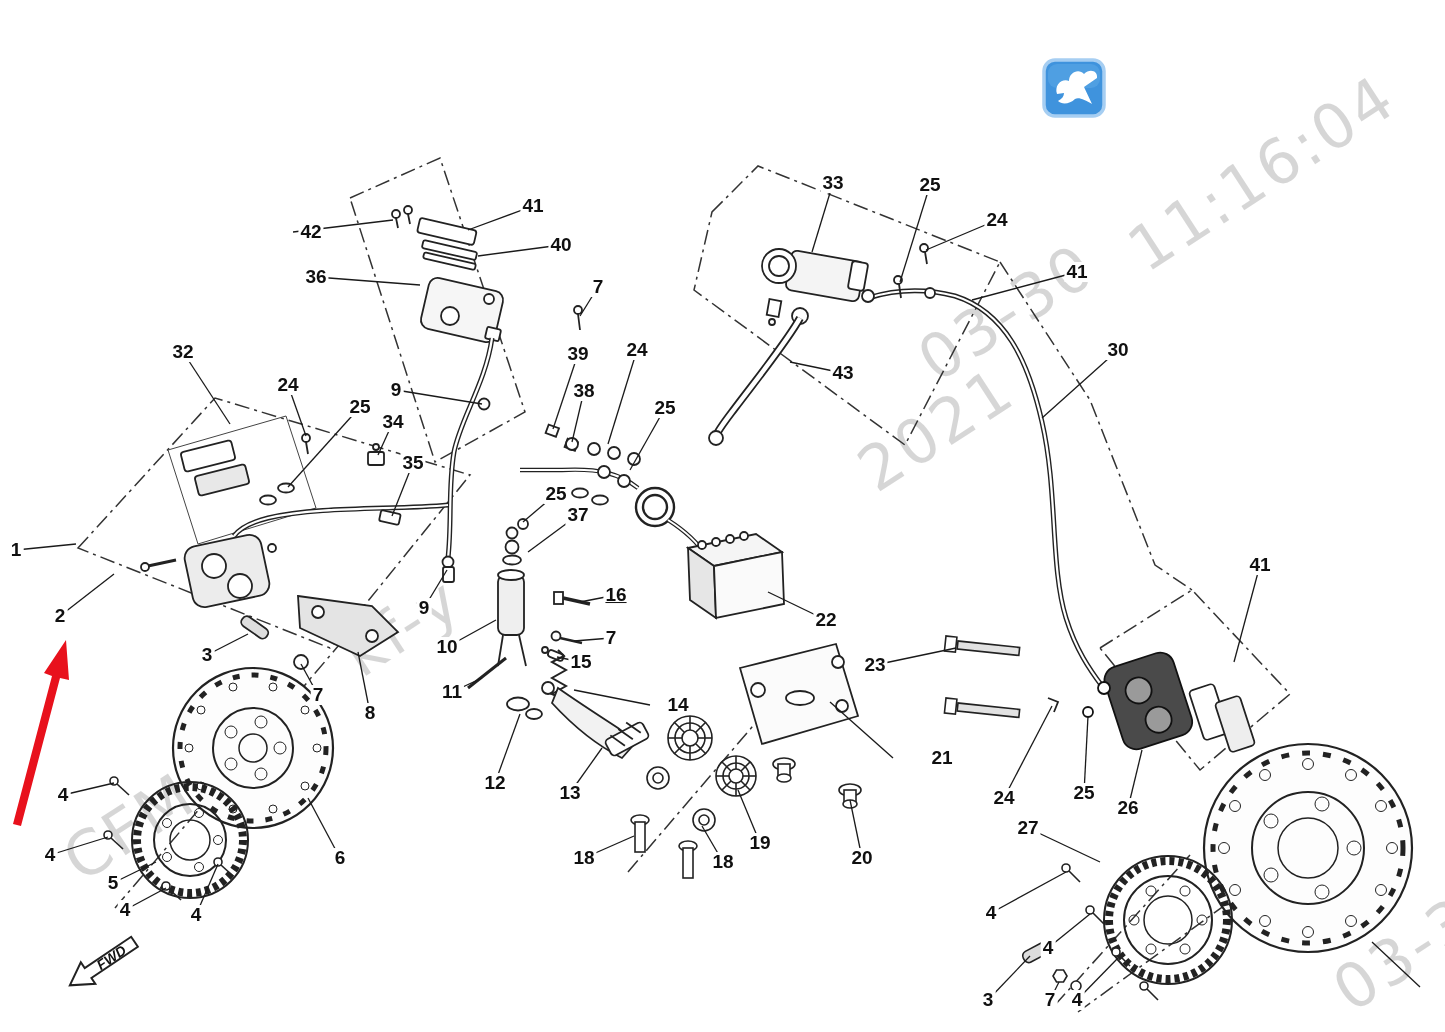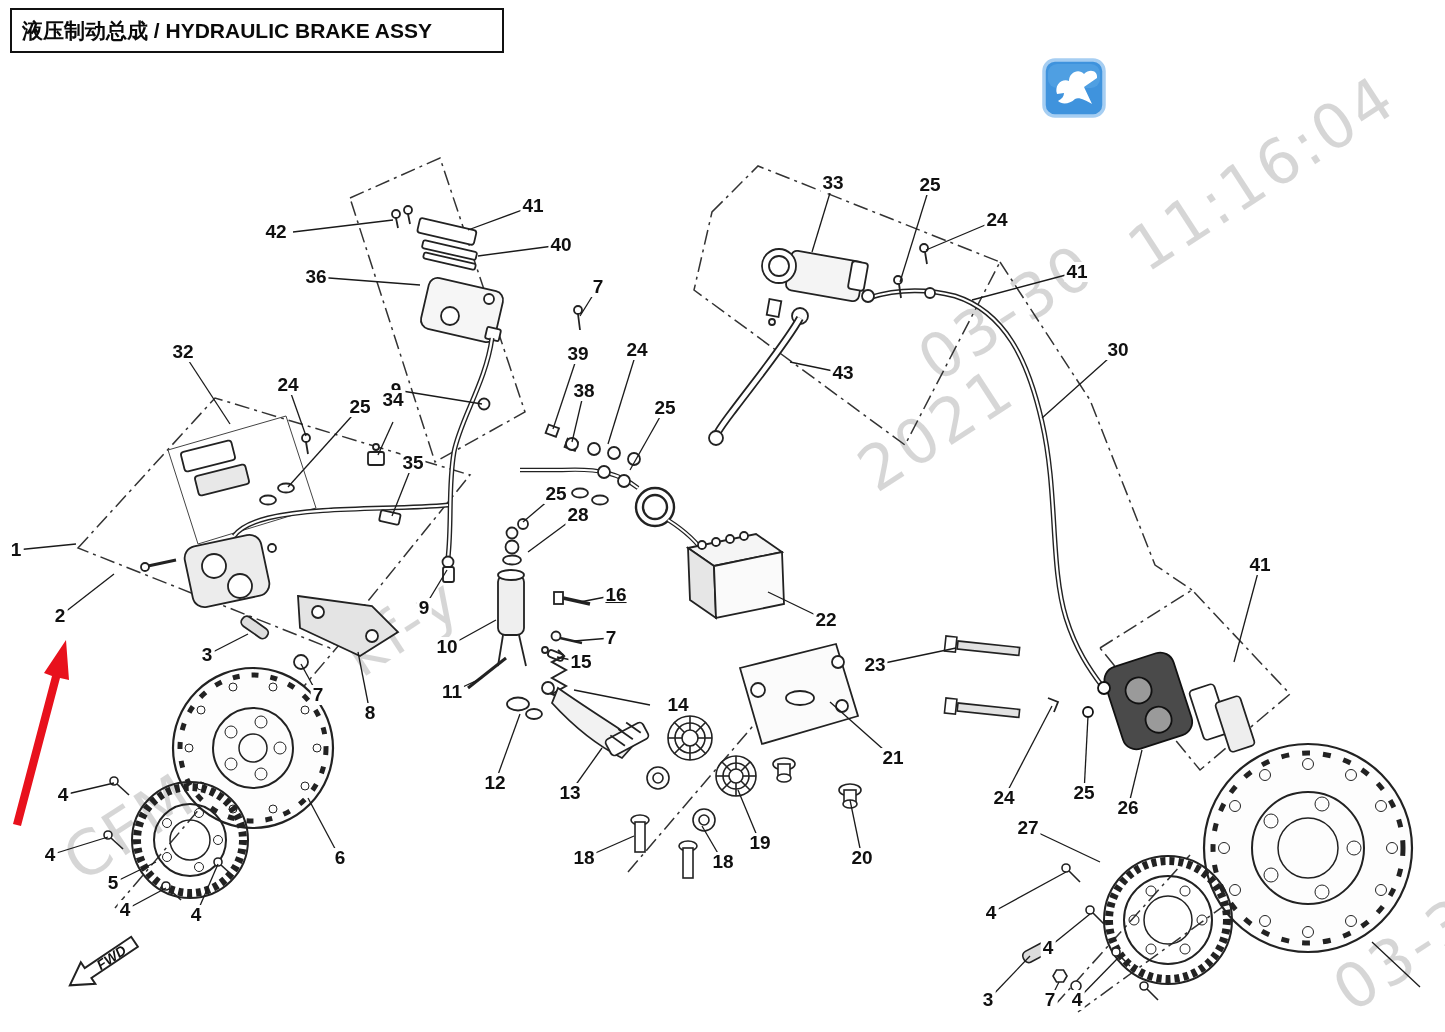--- a/index.html
+++ b/index.html
@@ -420,56 +420,56 @@
       <line x1="1028" y1="828" x2="1100" y2="862"></line>
       <line x1="991" y1="913" x2="1066" y2="872"></line>
       <line x1="1048" y1="948" x2="1090" y2="914"></line>
       <line x1="988" y1="1000" x2="1030" y2="956"></line>
       <line x1="1050" y1="1000" x2="1059" y2="982"></line>
       <line x1="1077" y1="1000" x2="1118" y2="958"></line>
       <line x1="1420" y1="987" x2="1372" y2="942"></line>
     </svg>
 
   <div id="labels">
-      <div class="plabel" style="left: 276px; top: 232px;">42</div>
+      <div class="plabel" style="left: 311px; top: 232px;">42</div>
       <div class="plabel" style="left: 533px; top: 206px;">41</div>
       <div class="plabel" style="left: 561px; top: 245px;">40</div>
       <div class="plabel" style="left: 316px; top: 277px;">36</div>
       <div class="plabel" style="left: 598px; top: 287px;">7</div>
       <div class="plabel" style="left: 183px; top: 352px;">32</div>
       <div class="plabel" style="left: 288px; top: 385px;">24</div>
       <div class="plabel" style="left: 396px; top: 390px;">9</div>
       <div class="plabel" style="left: 360px; top: 407px;">25</div>
-      <div class="plabel" style="left: 393px; top: 400px;">34</div>
+      <div class="plabel" style="left: 393px; top: 422px;">34</div>
       <div class="plabel" style="left: 413px; top: 463px;">35</div>
       <div class="plabel" style="left: 578px; top: 354px;">39</div>
       <div class="plabel" style="left: 584px; top: 391px;">38</div>
       <div class="plabel" style="left: 637px; top: 350px;">24</div>
       <div class="plabel" style="left: 665px; top: 408px;">25</div>
       <div class="plabel" style="left: 833px; top: 183px;">33</div>
       <div class="plabel" style="left: 930px; top: 185px;">25</div>
       <div class="plabel" style="left: 997px; top: 220px;">24</div>
       <div class="plabel" style="left: 1077px; top: 272px;">41</div>
       <div class="plabel" style="left: 1118px; top: 350px;">30</div>
       <div class="plabel" style="left: 843px; top: 373px;">43</div>
       <div class="plabel" style="left: 16px; top: 550px;">1</div>
       <div class="plabel" style="left: 60px; top: 616px;">2</div>
       <div class="plabel" style="left: 207px; top: 655px;">3</div>
       <div class="plabel" style="left: 556px; top: 494px;">25</div>
-      <div class="plabel" style="left: 578px; top: 515px;">28</div>
+      <div class="plabel" style="left: 578px; top: 515px;">37</div>
       <div class="plabel" style="left: 424px; top: 608px;">9</div>
       <div class="plabel" style="left: 616px; top: 595px; text-decoration: underline;">16</div>
       <div class="plabel" style="left: 611px; top: 638px;">7</div>
       <div class="plabel" style="left: 447px; top: 647px;">10</div>
       <div class="plabel" style="left: 581px; top: 662px;">15</div>
       <div class="plabel" style="left: 452px; top: 692px;">11</div>
       <div class="plabel" style="left: 650px; top: 705px; margin-left: 28px;">14</div>
       <div class="plabel" style="left: 826px; top: 620px;">22</div>
       <div class="plabel" style="left: 875px; top: 665px;">23</div>
-      <div class="plabel" style="left: 893px; top: 758px;">21</div>
+      <div class="plabel" style="left: 942px; top: 758px;">21</div>
       <div class="plabel" style="left: 1260px; top: 565px;">41</div>
       <div class="plabel" style="left: 495px; top: 783px;">12</div>
       <div class="plabel" style="left: 570px; top: 793px;">13</div>
       <div class="plabel" style="left: 318px; top: 695px;">7</div>
       <div class="plabel" style="left: 370px; top: 713px;">8</div>
       <div class="plabel" style="left: 340px; top: 858px;">6</div>
       <div class="plabel" style="left: 63px; top: 795px;">4</div>
       <div class="plabel" style="left: 50px; top: 855px;">4</div>
       <div class="plabel" style="left: 113px; top: 883px;">5</div>
       <div class="plabel" style="left: 125px; top: 910px;">4</div>
@@ -483,23 +483,20 @@
       <div class="plabel" style="left: 1128px; top: 808px;">26</div>
       <div class="plabel" style="left: 1028px; top: 828px;">27</div>
       <div class="plabel" style="left: 991px; top: 913px;">4</div>
       <div class="plabel" style="left: 1048px; top: 948px;">4</div>
       <div class="plabel" style="left: 988px; top: 1000px;">3</div>
       <div class="plabel" style="left: 1050px; top: 1000px;">7</div>
       <div class="plabel" style="left: 1077px; top: 1000px;">4</div>
       <div class="plabel" style="left: 1420px; top: 987px; margin-left: 40px;">28</div>
     </div>
 
-  <div class="title-box">
-    <span>液压制动总成 / HYDRAULIC BRAKE ASSY</span>
-  </div>
 
   <div class="logo">
     <svg width="64" height="60" viewBox="0 0 64 60">
       <rect x="2" y="2" width="60" height="56" rx="11" fill="#3f93dd" stroke="#a6cef2" stroke-width="3.5"></rect>
       <rect x="6" y="6" width="52" height="24" rx="9" fill="#5aa6e6" opacity="0.6"></rect>
       <path d="M15,36 C12,27 20,20 27,23 C27,14 37,10 42,16 C48,10 56,13 55,20 L42,29 L50,46 C43,42 37,39 33,41 C28,46 20,47 16,43 C20,41 22,38 22,35 Z" fill="#ffffff"></path>
     </svg>
   </div>
 
 </div>

